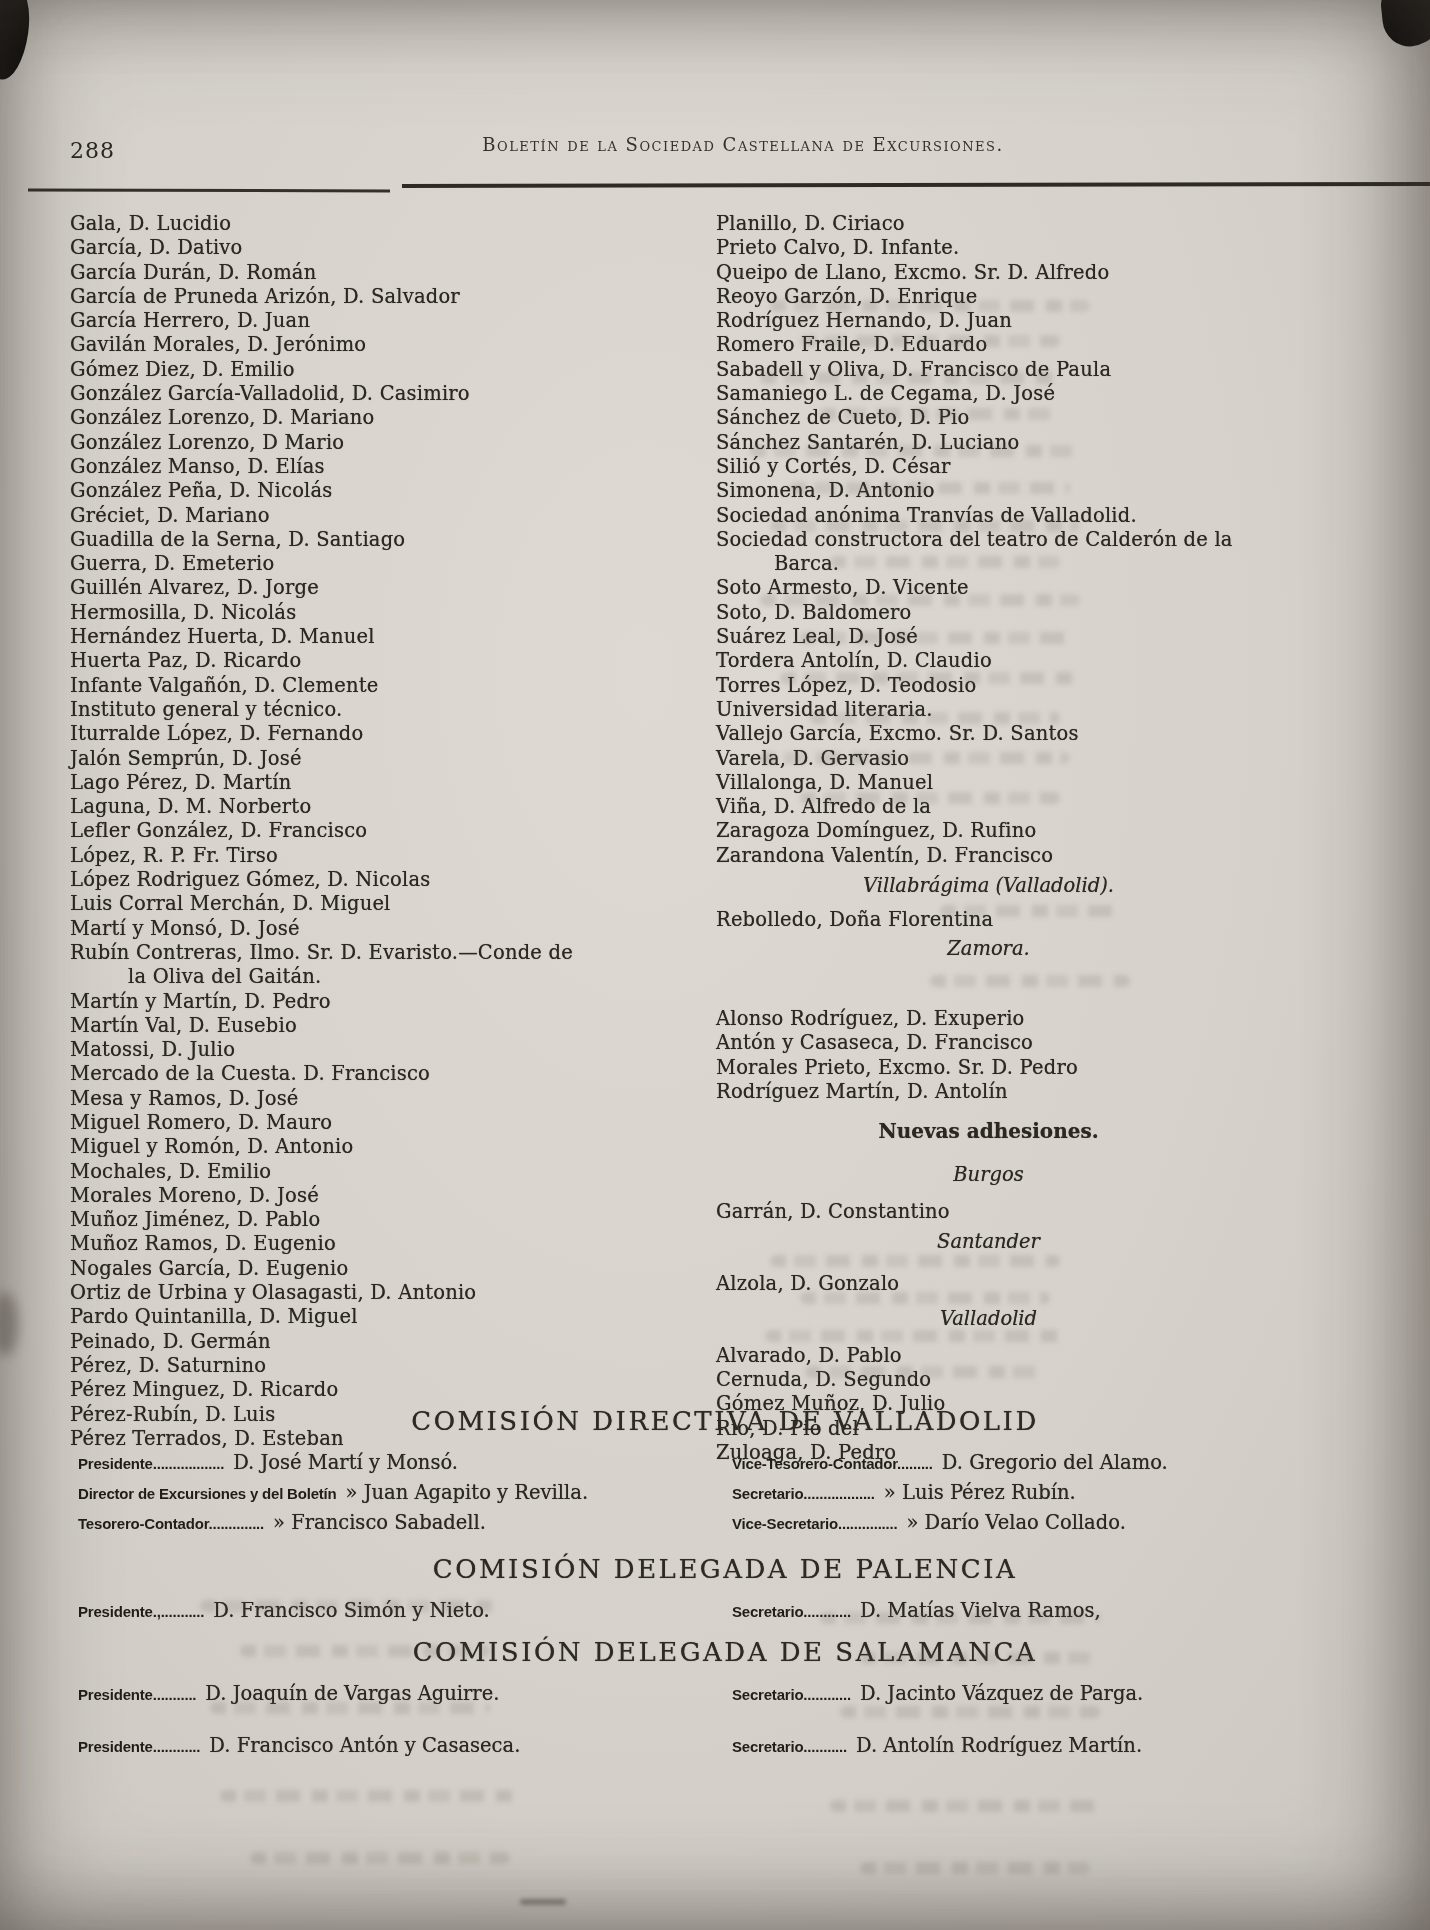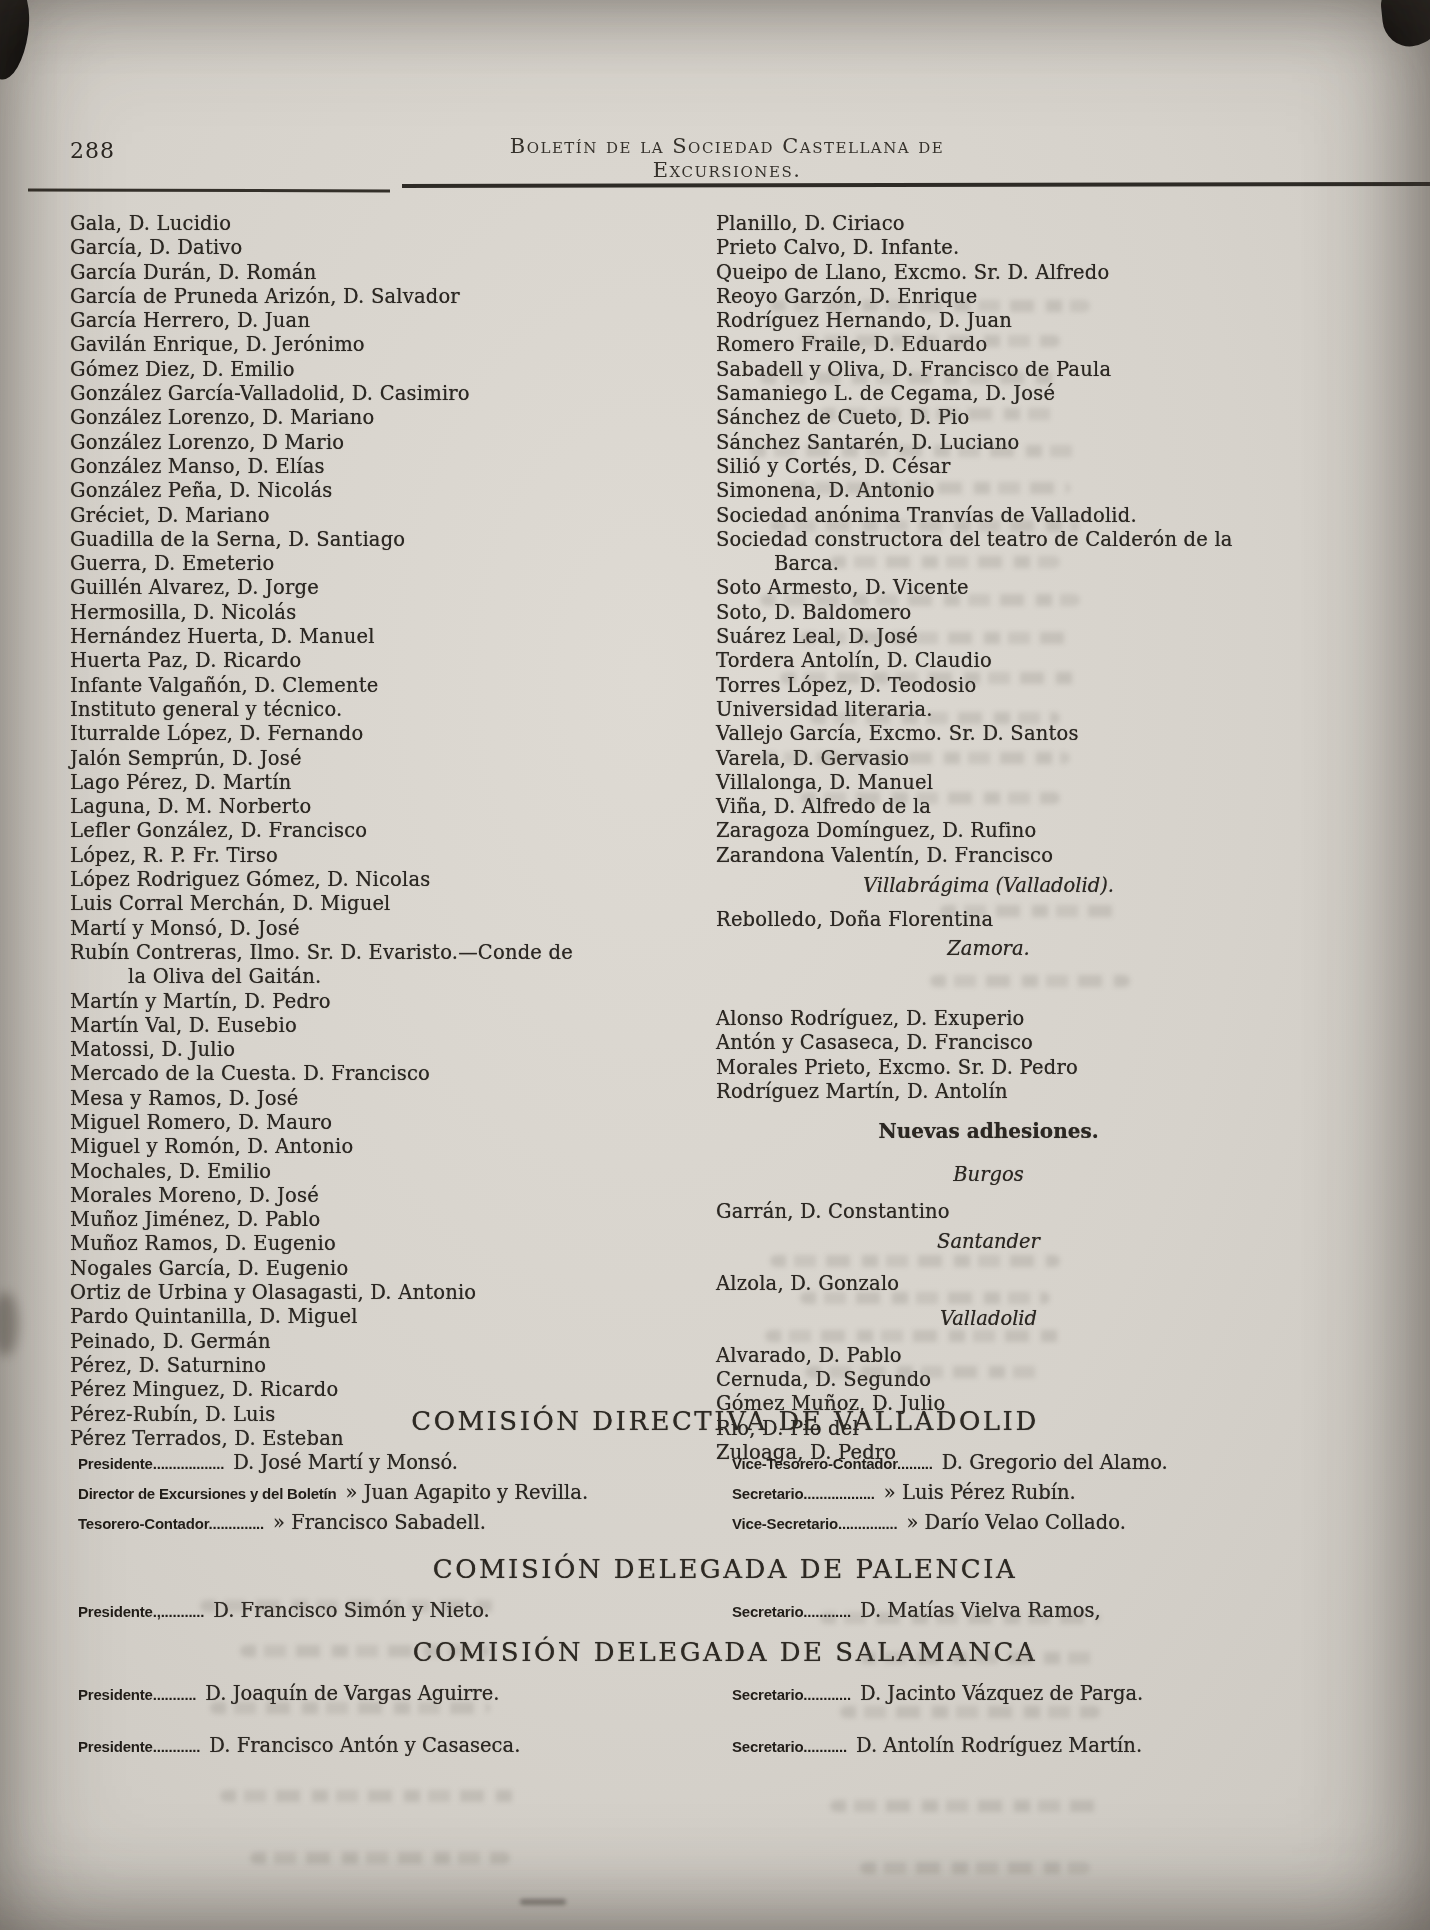--- a/index.html
+++ b/index.html
@@ -7,22 +7,22 @@
     background:#d7d3cc;
     background-image:radial-gradient(ellipse at 45% 35%, #dedad3 0%, #d6d2cb 55%, #cbc7c0 100%);
     font-family:"DejaVu Serif","Liberation Serif",serif;color:#2b2722;}
   #page::after{content:"";position:absolute;inset:0;pointer-events:none;
     box-shadow:inset 0 0 120px rgba(70,64,56,.30), inset -55px 0 95px -30px rgba(60,54,46,.36),
       inset 0 -45px 85px -32px rgba(60,54,46,.30), inset 48px 0 90px -42px rgba(60,54,46,.26),
       inset 0 42px 72px -42px rgba(60,54,46,.24);}
   .abs{position:absolute;}
   
   .pgnum{left:70px;top:138px;font-size:22px;letter-spacing:1px;}
-  .jtitle{left:432px;top:134px;width:590px;text-align:center;font-variant:small-caps;
-    font-size:21px;letter-spacing:1.5px;color:#35312b;}
+  .jtitle{left:448px;top:134px;width:590px;text-align:center;font-variant:small-caps;
+    font-size:18px;letter-spacing:1.5px;color:#35312b;}
   .rule1{left:28px;top:189px;width:362px;height:3px;background:#34302a;transform:rotate(.15deg);}
   .rule2{left:402px;top:183px;width:1028px;height:4px;background:#2e2b26;transform:rotate(-.12deg);}
   
   #col-left{left:70px;top:212px;width:505px;}
   #col-right{left:716px;top:212px;width:545px;}
   .entry{font-size:19.5px;line-height:24.3px;letter-spacing:.2px;
     padding-left:58px;text-indent:-58px;text-shadow:0 0 .7px rgba(43,39,34,.75);}
   .subhead{font-size:19.5px;line-height:24.3px;text-align:center;text-shadow:0 0 .7px rgba(43,39,34,.7);}
   .subhead.it{font-style:italic;}
   .subhead.bd{font-weight:700;font-size:20px;}
@@ -67,21 +67,21 @@
   <div class="abs jtitle">Boletín de la Sociedad Castellana de Excursiones.</div>
   <div class="abs rule1"></div>
   <div class="abs rule2"></div>
 
   <div class="abs" id="col-left">
       <div class="entry">Gala, D. Lucidio</div>
       <div class="entry">García, D. Dativo</div>
       <div class="entry">García Durán, D. Román</div>
       <div class="entry">García de Pruneda Arizón, D. Salvador</div>
       <div class="entry">García Herrero, D. Juan</div>
-      <div class="entry">Gavilán Enrique, D. Jerónimo</div>
+      <div class="entry">Gavilán Morales, D. Jerónimo</div>
       <div class="entry">Gómez Diez, D. Emilio</div>
       <div class="entry">González García-Valladolid, D. Casimiro</div>
       <div class="entry">González Lorenzo, D. Mariano</div>
       <div class="entry">González Lorenzo, D Mario</div>
       <div class="entry">González Manso, D. Elías</div>
       <div class="entry">González Peña, D. Nicolás</div>
       <div class="entry">Gréciet, D. Mariano</div>
       <div class="entry">Guadilla de la Serna, D. Santiago</div>
       <div class="entry">Guerra, D. Emeterio</div>
       <div class="entry">Guillén Alvarez, D. Jorge</div>

